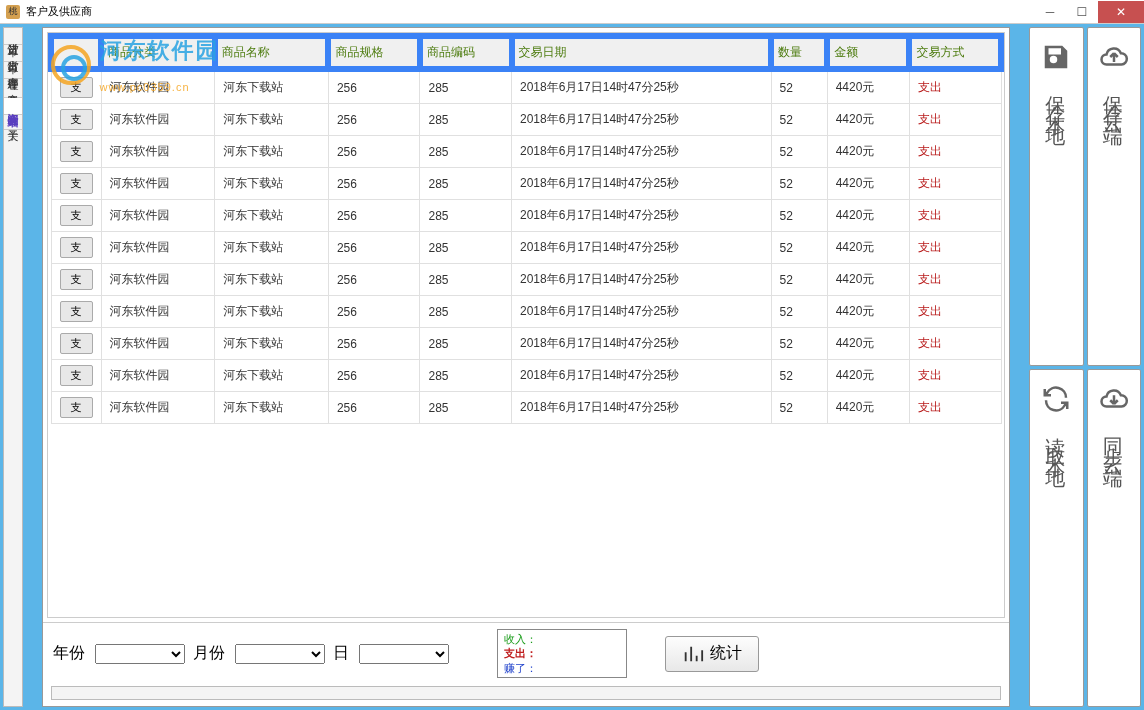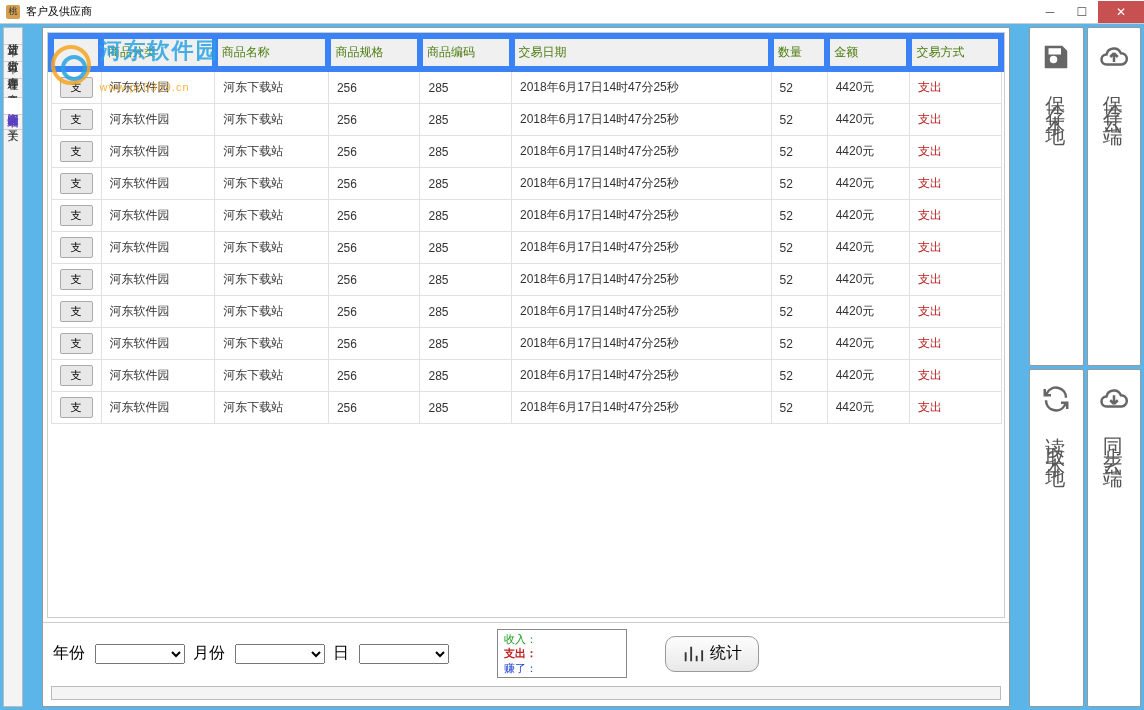--- a/index.html
+++ b/index.html
@@ -34,21 +34,21 @@
 .row-btn { background: #e8e8e8; border: 1px solid #aaa; padding: 2px 10px; font-size: 11px; cursor: pointer; border-radius: 2px; }
 th:first-child, td:first-child { width: 34px; text-align: center; }
 
 .bottom-bar { padding: 6px 10px; display: flex; align-items: center; gap: 8px; border-top: 1px solid #ccc; }
 .bottom-bar select { font-size: 12px; padding: 1px 2px; }
 .bottom-bar .lbl-sel { font-size: 16px; margin-right: 2px; }
 .stat-box { border: 1px solid #888; padding: 2px 6px; font-size: 11px; min-width: 130px; line-height: 1.3; }
 .stat-box .income { color: #1a9c1a; }
 .stat-box .expense { color: #c02020; font-weight: bold; }
 .stat-box .earn { color: #2244cc; }
-.act-btn { display: flex; align-items: center; gap: 6px; border: 1px solid #999; background: linear-gradient(#fdfdfd,#e8e8e8); padding: 6px 16px; font-size: 16px; cursor: pointer; border-radius: 10px; }
+.act-btn { display: flex; align-items: center; gap: 6px; border: 1px solid #999; background: linear-gradient(#fdfdfd,#e8e8e8); padding: 6px 16px; font-size: 16px; cursor: pointer; border-radius: 3px; }
 .act-btn .icon { width: 22px; height: 22px; display: flex; align-items: center; justify-content: center; }
 
 .status-bar { height: 14px; margin: 2px 8px 6px; background: #f4f4f4; border: 1px solid #bbb; }
 
 .right-panel { width: 112px; display: flex; flex-direction: column; gap: 3px; }
 .right-panel .rp-row { flex: 1; display: flex; gap: 3px; }
 .rp-btn { flex: 1; background: #fff; border: 1px solid #999; display: flex; flex-direction: column; align-items: center; justify-content: flex-start; padding-top: 14px; cursor: pointer; border-radius: 2px; }
 .rp-btn .rp-icon { width: 30px; height: 30px; margin-bottom: 8px; color: #555; }
 .rp-btn .rp-label { writing-mode: vertical-rl; text-orientation: upright; font-size: 20px; letter-spacing: 10px; color: #555; }
 

